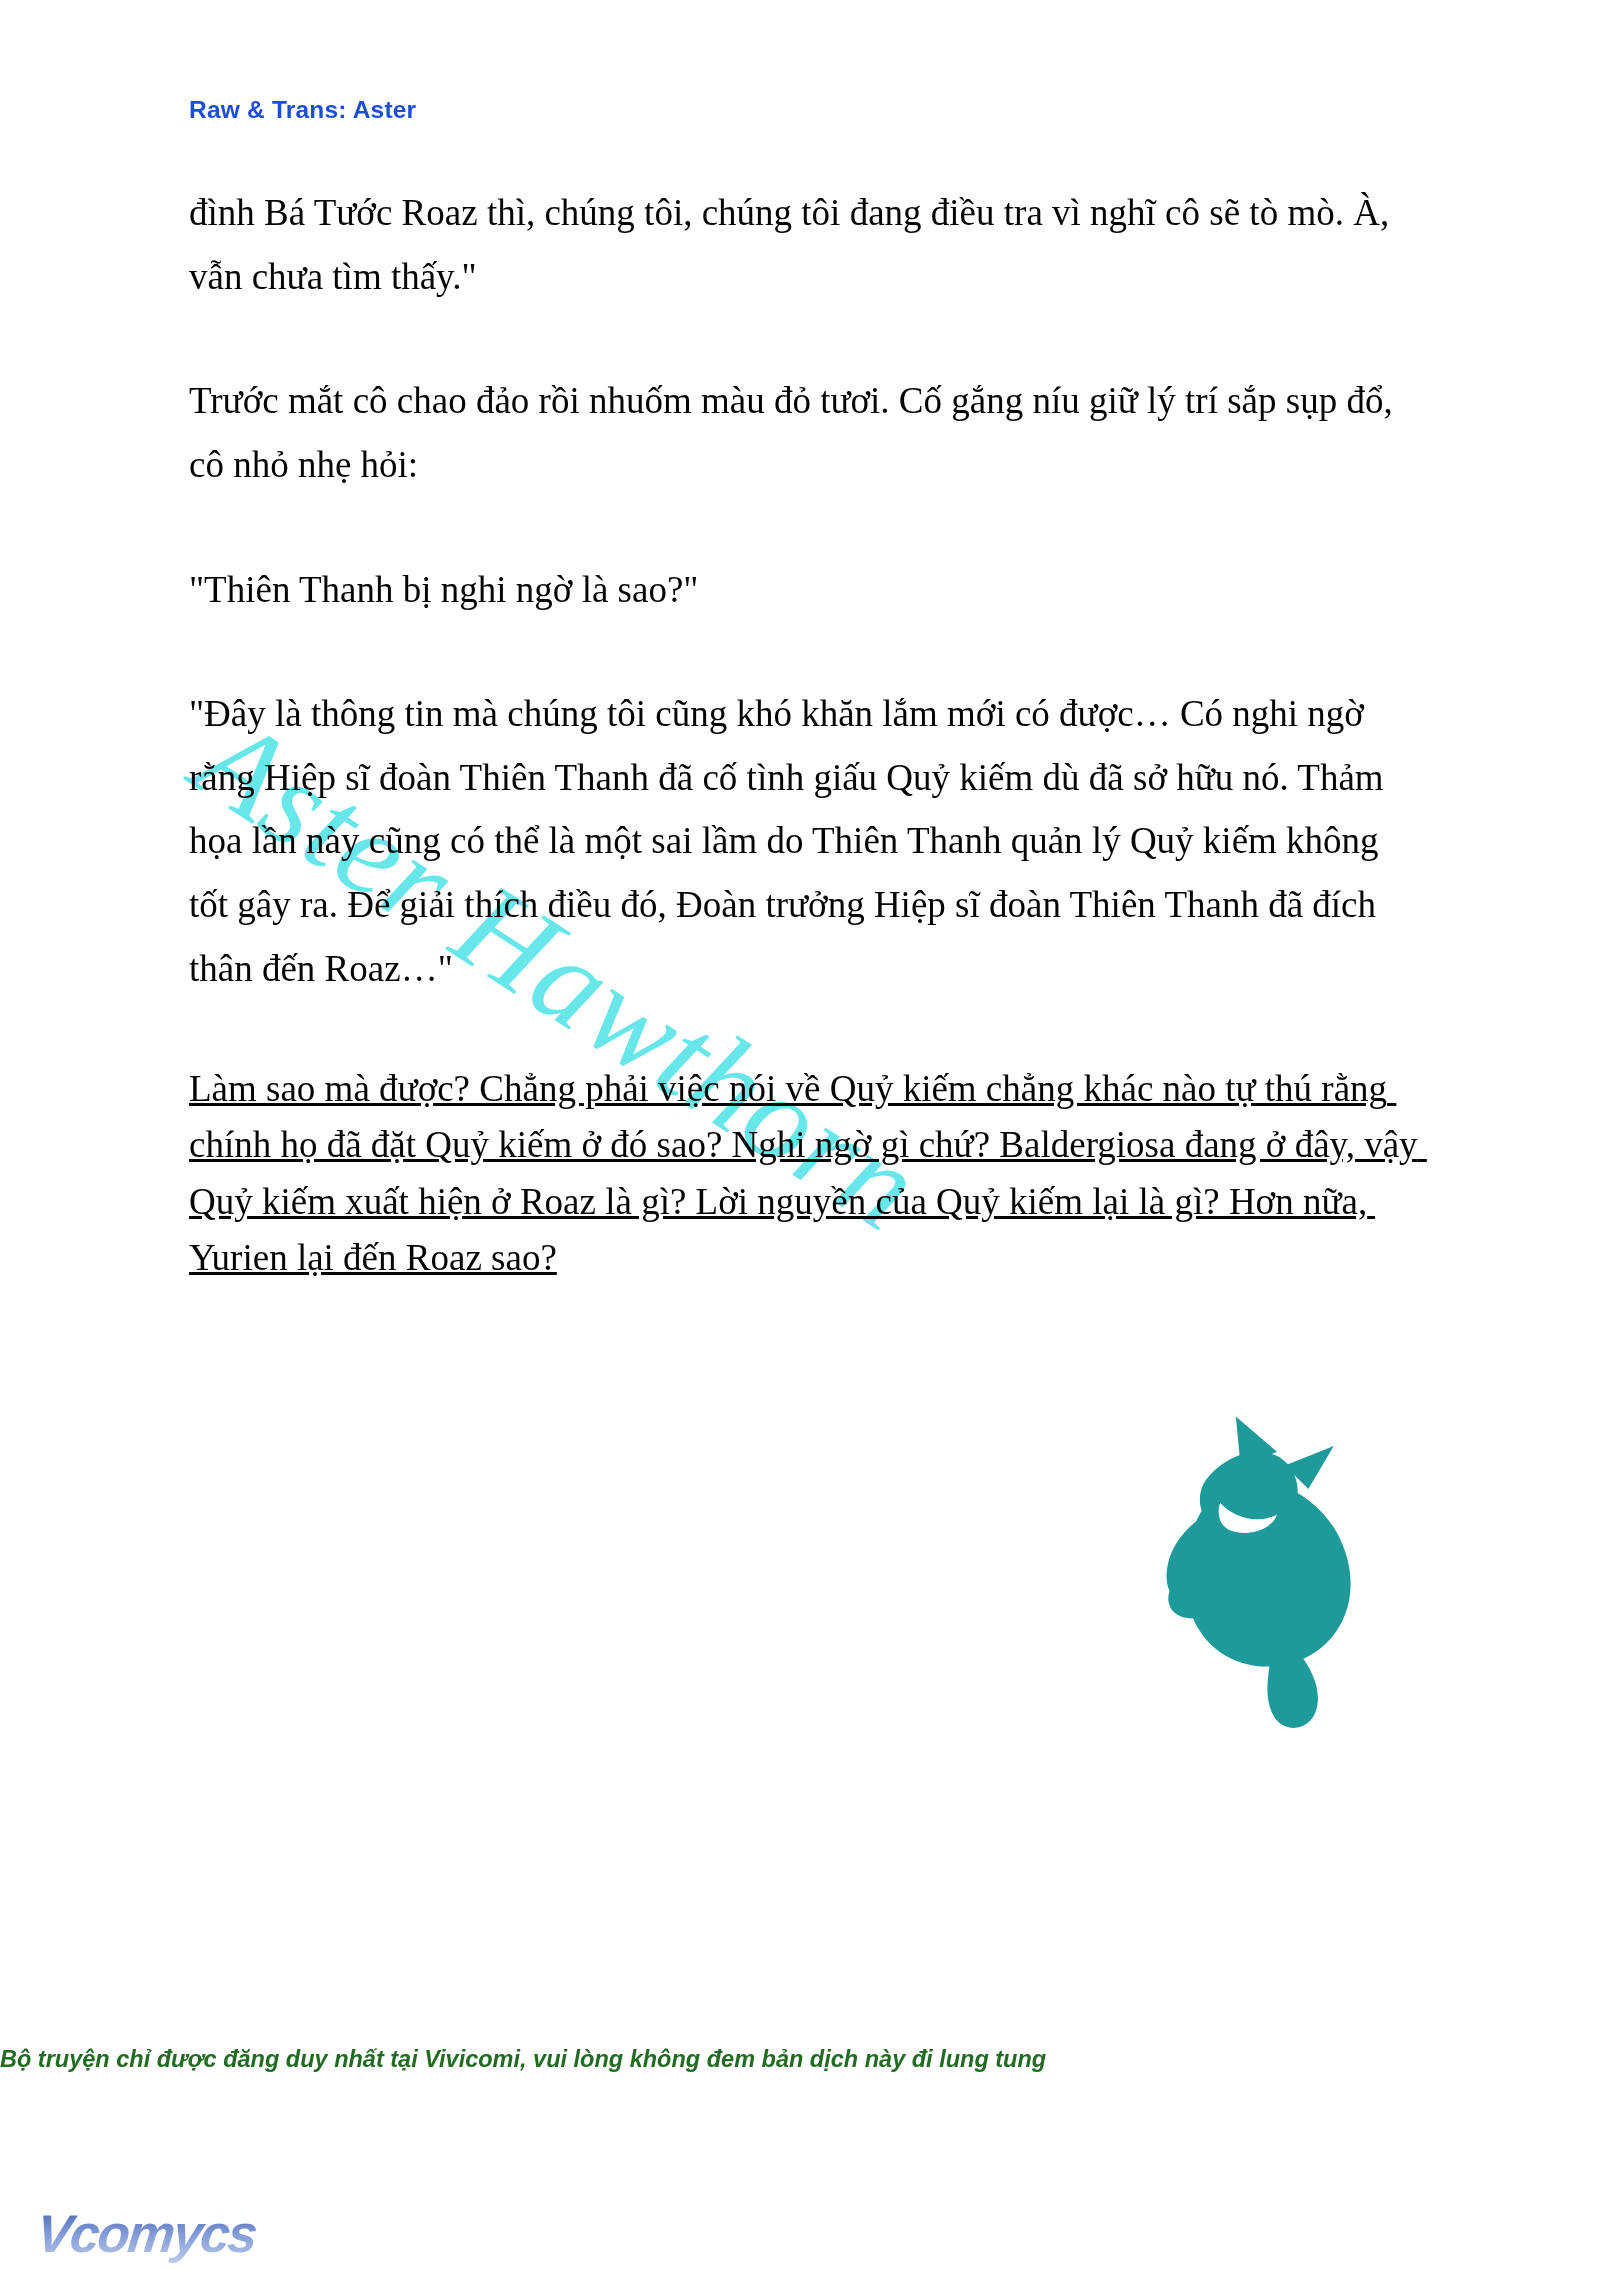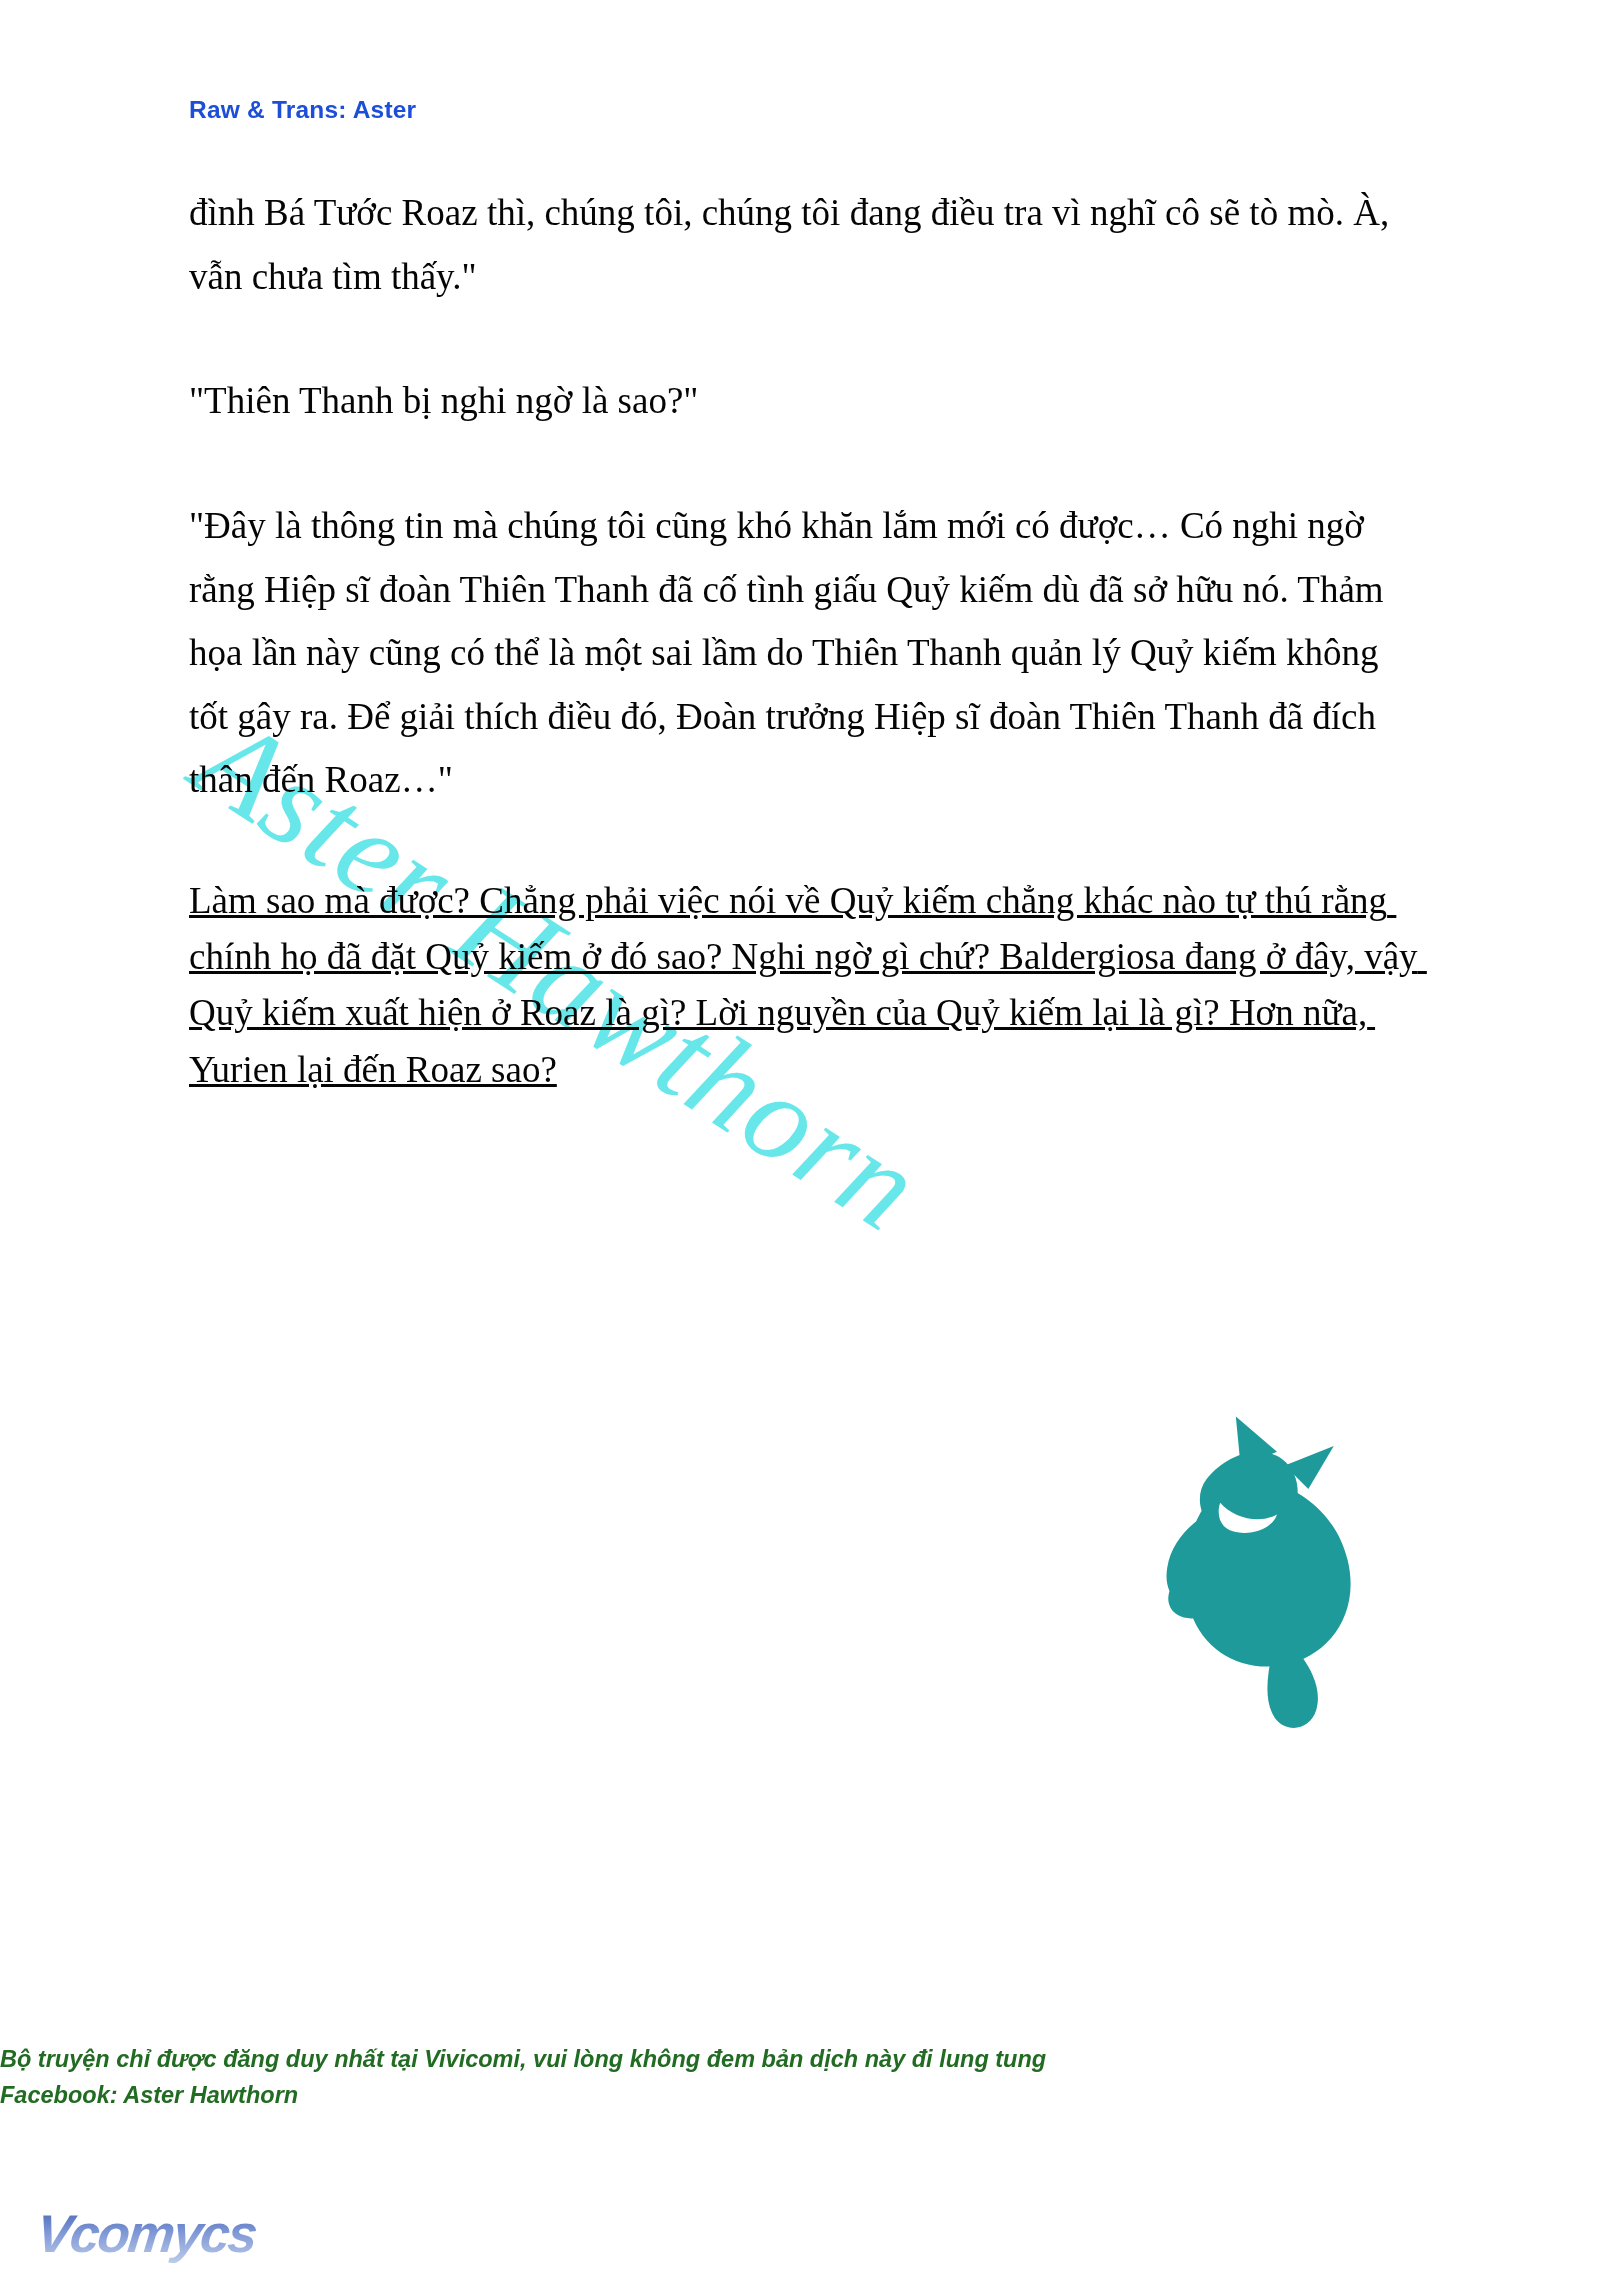--- a/index.html
+++ b/index.html
@@ -184,28 +184,28 @@
 
       <path d="M142 110
                C 156 126, 182 132, 200 122
                C 196 136, 172 146, 152 138
                C 142 134, 138 122, 142 110 Z" fill="#ffffff"></path>
     </svg>
   </div>
 
   <div id="content">
     <p class="para">đình Bá Tước Roaz thì, chúng tôi, chúng tôi đang điều tra vì nghĩ cô sẽ tò mò. À, vẫn chưa tìm thấy."</p>
+    <p class="para">Trước mắt cô chao đảo rồi nhuốm màu đỏ tươi. Cố gắng níu giữ lý trí sắp sụp đổ, cô nhỏ nhẹ hỏi:</p>
     <p class="para">"Thiên Thanh bị nghi ngờ là sao?"</p>
     <p class="para">"Đây là thông tin mà chúng tôi cũng khó khăn lắm mới có được… Có nghi ngờ rằng Hiệp sĩ đoàn Thiên Thanh đã cố tình giấu Quỷ kiếm dù đã sở hữu nó. Thảm họa lần này cũng có thể là một sai lầm do Thiên Thanh quản lý Quỷ kiếm không tốt gây ra. Để giải thích điều đó, Đoàn trưởng Hiệp sĩ đoàn Thiên Thanh đã đích thân đến Roaz…"</p>
     <p class="para tight">Làm sao mà được? Chẳng phải việc nói về Quỷ kiếm chẳng khác nào tự thú rằng chính họ đã đặt Quỷ kiếm ở đó sao? Nghi ngờ gì chứ? Baldergiosa đang ở đây, vậy Quỷ kiếm xuất hiện ở Roaz là gì? Lời nguyền của Quỷ kiếm lại là gì? Hơn nữa, Yurien lại đến Roaz sao?</p>
   </div>
 
   <div id="footer-credits">
     <div class="credit-line">Bộ truyện chỉ được đăng duy nhất tại Vivicomi, vui lòng không đem bản dịch này đi lung tung</div>
-    <div class="credit-line">Facebook: Aster Hawthorn</div>
   </div>
 
   <div id="logo">
     <div class="logo-word">Vcomycs</div>
   </div>
 
 </div>
 
 
 </body></html>

